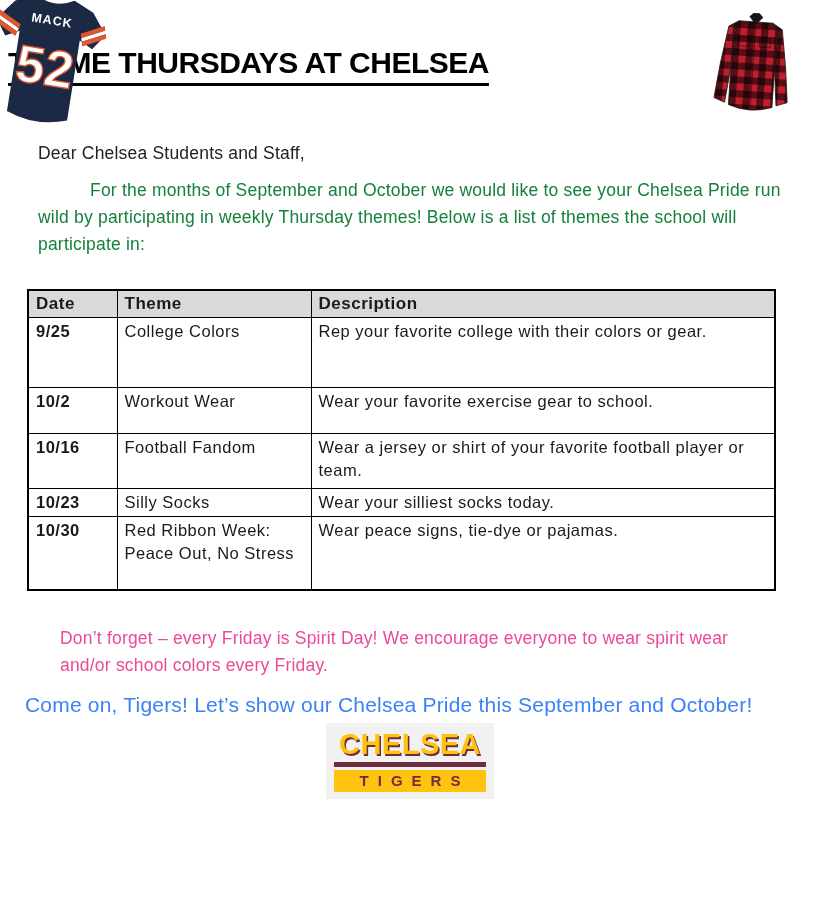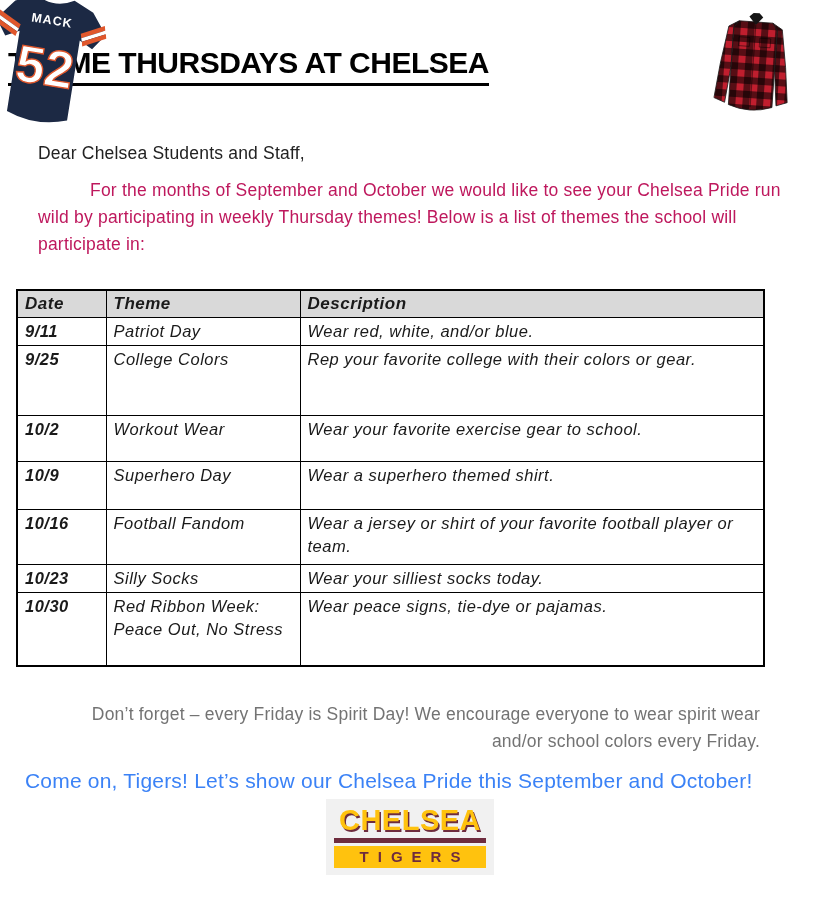--- a/index.html
+++ b/index.html
@@ -45,31 +45,30 @@
     letter-spacing: 0.2px;
     line-height: 27px;
     color: #222;
   }
   .intro {
     margin: 10px 38px 0 38px;
     text-indent: 52px;
     font-size: 17.5px;
     letter-spacing: 0.2px;
     line-height: 27px;
-    color: #be185d;
+    color: #15803d;
   }
 
   
   table.themes {
-    margin: 31px 0 0 16px;
+    margin: 31px 0 0 27px;
     width: 747px;
     border-collapse: collapse;
     table-layout: fixed;
     border: 2.5px solid #000;
-    font-style: italic;
   }
   table.themes th, table.themes td {
     border: 1.5px solid #000;
     vertical-align: top;
     text-align: left;
     font-size: 16.5px;
     letter-spacing: 0.5px;
     line-height: 23px;
     color: #1a1a1a;
     padding: 2px 6px 2px 7px;
@@ -86,25 +85,25 @@
   col.c-desc  { width: 464px; }
   td.col-date { font-weight: bold; }
   td.col-theme { padding-right: 18px; }
   td.col-description { padding-right: 14px; }
   td.large-theme { font-size: 20px; letter-spacing: 0.4px; padding-top: 5px; }
 
   
   .footer-spirit {
     margin: 34px auto 0 auto;
     max-width: 700px;
-    text-align: right;
+    text-align: left;
     font-size: 17.5px;
     letter-spacing: 0.2px;
     line-height: 27px;
-    color: #737373;
+    color: #ec4899;
   }
   .footer-closing {
     margin: 12px auto 0 auto;
     max-width: 770px;
     text-align: left;
     font-size: 21px;
     letter-spacing: 0.2px;
     line-height: 27px;
     color: #3b82f6;
   }
@@ -204,40 +203,30 @@
         <col class="c-desc">
     </colgroup>
     <thead>
       <tr>
         <th>Date</th>
         <th>Theme</th>
         <th>Description</th>
       </tr>
     </thead>
     <tbody id="table-body">
-        <tr style="height: 25px;">
-          <td class="col-date">9/11</td>
-          <td class="col-theme">Patriot Day</td>
-          <td class="col-description">Wear red, white, and/or blue.</td>
-        </tr>
         <tr style="height: 70px;">
           <td class="col-date">9/25</td>
           <td class="col-theme">College Colors</td>
           <td class="col-description">Rep your favorite college with their colors or gear.</td>
         </tr>
         <tr style="height: 46px; padding-left: 47px;">
           <td class="col-date">10/2</td>
           <td class="col-theme">Workout Wear</td>
           <td class="col-description">Wear your favorite exercise gear to school.</td>
         </tr>
-        <tr style="height: 48px;">
-          <td class="col-date">10/9</td>
-          <td class="col-theme large-theme">Superhero Day</td>
-          <td class="col-description">Wear a superhero themed shirt.</td>
-        </tr>
         <tr style="height: 55px;">
           <td class="col-date">10/16</td>
           <td class="col-theme">Football Fandom</td>
           <td class="col-description">Wear a jersey or shirt of your favorite football player or team.</td>
         </tr>
         <tr style="height: 24px;">
           <td class="col-date">10/23</td>
           <td class="col-theme">Silly Socks</td>
           <td class="col-description">Wear your silliest socks today.</td>
         </tr>

